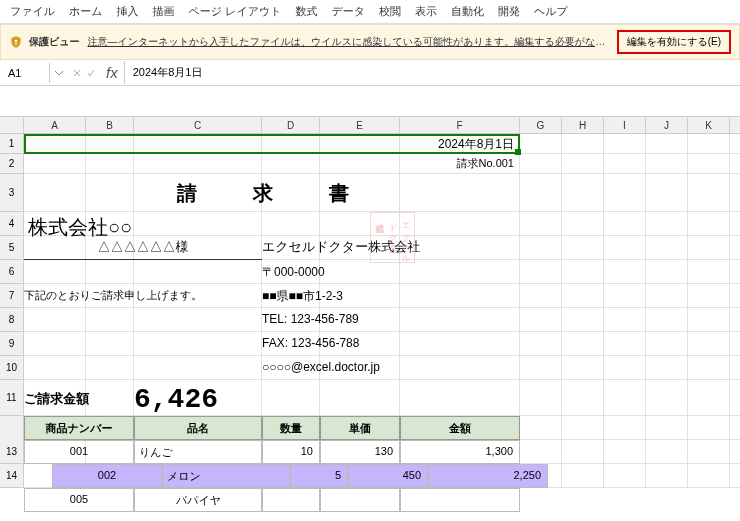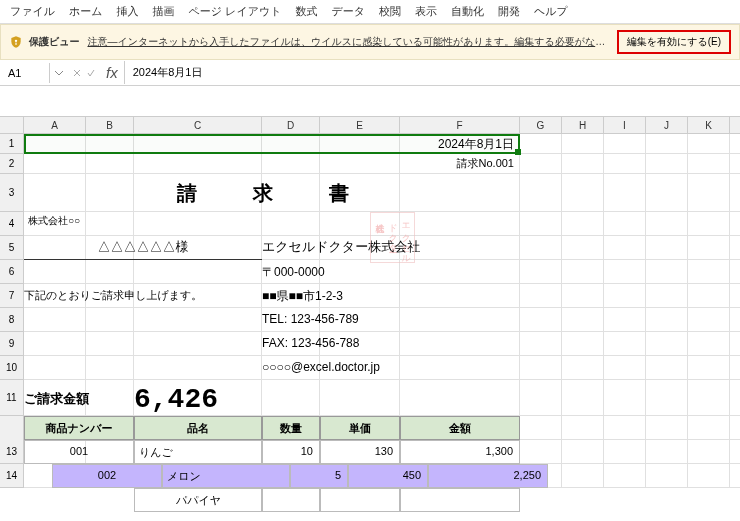--- a/index.html
+++ b/index.html
@@ -155,21 +155,21 @@
         <div class="gridlines-v" style="left: 579px;"></div>
         <div class="gridlines-v" style="left: 621px;"></div>
         <div class="gridlines-v" style="left: 663px;"></div>
         <div class="gridlines-v" style="left: 705px;"></div>
         <div class="selected-cell" style="left: 0px; top: 0px; width: 496px; height: 20px;">
           <div class="selected-handle"></div>
         </div>
         <div class="content " style="left: 0px; top: 0px; width: 496px; height: 20px; text-align: right; padding-right: 6px; padding-top: 2px;">2024年8月1日</div>
         <div class="content " style="left: 0px; top: 20px; width: 496px; height: 20px; text-align: right; padding-right: 6px; padding-top: 2px; font-size: 11px;">請求No.001</div>
         <div class="content invoice-title" style="left: 0px; top: 40px; width: 496px; height: 38px; padding-top: 6px;">請　求　書</div>
-        <div class="content " style="left: 0px; top: 78px; width: 238px; height: 24px; font-size: 10px; padding-left: 4px; padding-top: 2px;">株式会社○○</div>
+        <div class="content " style="left: 0px; top: 78px; width: 238px; height: 24px; font-size: 20px; padding-left: 4px; padding-top: 2px;">株式会社○○</div>
         <div class="content underline" style="left: 0px; top: 102px; width: 238px; height: 24px; font-size: 13px; text-align: center; padding-top: 2px;">△△△△△△様</div>
         <div class="content " style="left: 238px; top: 102px; width: 258px; height: 24px; font-size: 13px; padding-top: 2px;">エクセルドクター株式会社</div>
         <div class="content " style="left: 238px; top: 126px; width: 258px; height: 24px; padding-top: 4px;">〒000-0000</div>
         <div class="content " style="left: 0px; top: 150px; width: 238px; height: 24px; font-size: 11px; padding-top: 4px;">下記のとおりご請求申し上げます。</div>
         <div class="content " style="left: 238px; top: 150px; width: 258px; height: 24px; padding-top: 4px;">■■県■■市1-2-3</div>
         <div class="content " style="left: 238px; top: 174px; width: 258px; height: 24px; padding-top: 4px;">TEL: 123-456-789</div>
         <div class="content " style="left: 238px; top: 198px; width: 258px; height: 24px; padding-top: 4px;">FAX: 123-456-788</div>
         <div class="content " style="left: 0px; top: 246px; width: 110px; height: 36px; font-size: 13px; font-weight: bold; padding-top: 10px;">ご請求金額</div>
         <div class="content " style="left: 238px; top: 222px; width: 258px; height: 24px; padding-top: 4px;">○○○○@excel.doctor.jp</div>
         <div class="content " style="left: 110px; top: 246px; width: 186px; height: 36px; font-size: 28px; font-weight: bold; padding-top: 4px; font-family: Liberation Mono, monospace;">6,426</div>
@@ -182,19 +182,20 @@
         <div class="content table-cell " style="left: 0px; top: 306px; width: 110px; height: 24px; text-align: center;">001</div>
         <div class="content table-cell " style="left: 110px; top: 306px; width: 128px; height: 24px;">りんご</div>
         <div class="content table-cell " style="left: 238px; top: 306px; width: 58px; height: 24px; text-align: right; padding-right: 6px;">10</div>
         <div class="content table-cell " style="left: 296px; top: 306px; width: 80px; height: 24px; text-align: right; padding-right: 6px;">130</div>
         <div class="content table-cell " style="left: 376px; top: 306px; width: 120px; height: 24px; text-align: right; padding-right: 6px;">1,300</div>
         <div class="content table-cell row-alt" style="left: 0px; top: 330px; width: 110px; height: 24px; text-align: center;">002</div>
         <div class="content table-cell row-alt" style="left: 110px; top: 330px; width: 128px; height: 24px;">メロン</div>
         <div class="content table-cell row-alt" style="left: 238px; top: 330px; width: 58px; height: 24px; text-align: right; padding-right: 6px;">5</div>
         <div class="content table-cell row-alt" style="left: 296px; top: 330px; width: 80px; height: 24px; text-align: right; padding-right: 6px;">450</div>
         <div class="content table-cell row-alt" style="left: 376px; top: 330px; width: 120px; height: 24px; text-align: right; padding-right: 6px;">2,250</div>
+        <div class="content table-cell " style="left: 0px; top: 354px; width: 110px; height: 24px; text-align: center;">005</div>
         <div class="content table-cell " style="left: 110px; top: 354px; width: 128px; height: 24px; padding-left: 41px;">パパイヤ</div>
         <div class="content table-cell " style="left: 238px; top: 354px; width: 58px; height: 24px; text-align: right; padding-right: 6px;"></div>
         <div class="content table-cell " style="left: 296px; top: 354px; width: 80px; height: 24px; text-align: right; padding-right: 6px;"></div>
         <div class="content table-cell " style="left: 376px; top: 354px; width: 120px; height: 24px; text-align: right; padding-right: 6px;"></div>
       </div>
   </div>
 </div>
 
 </body></html>

